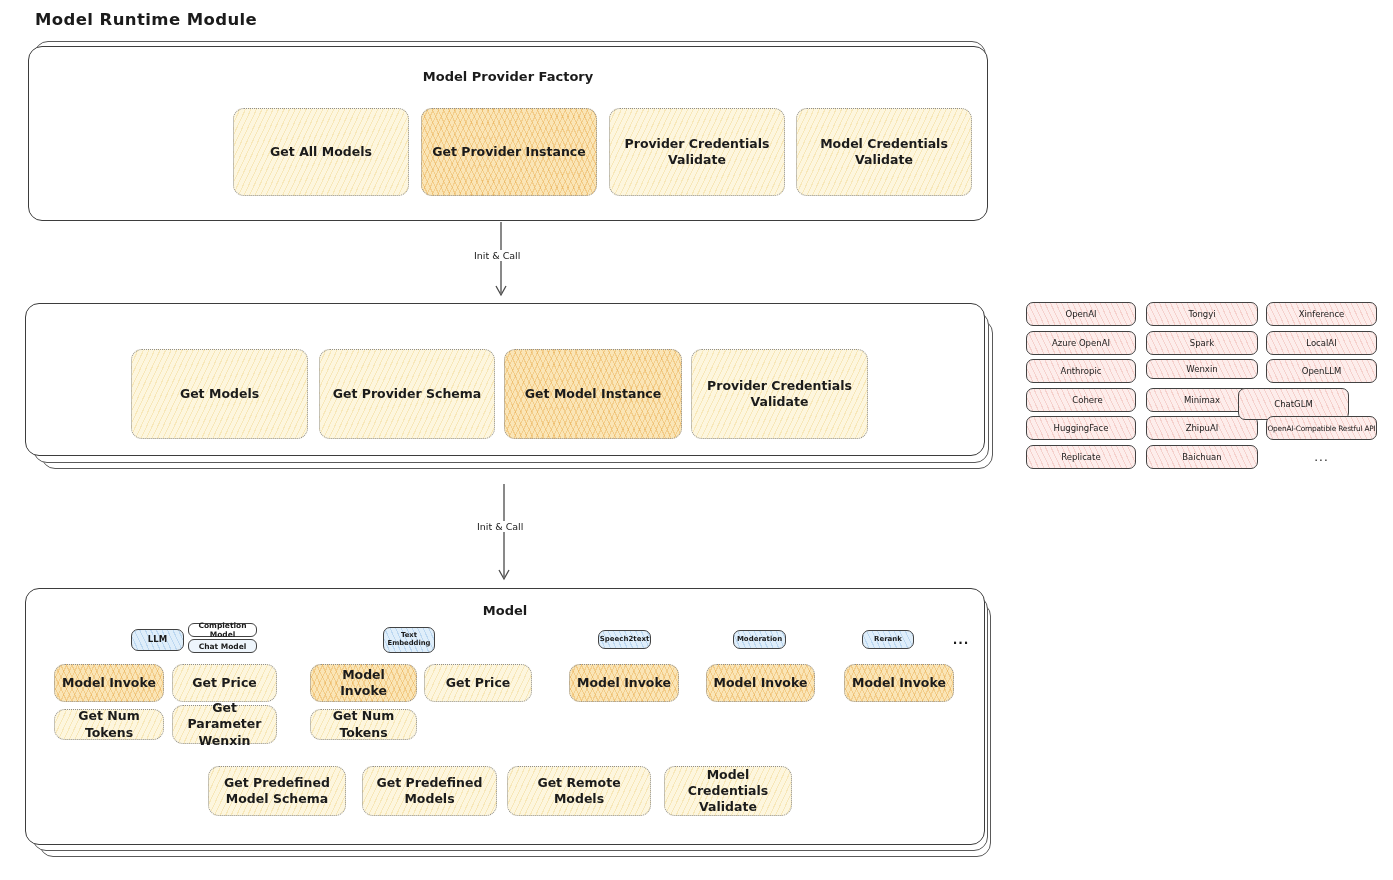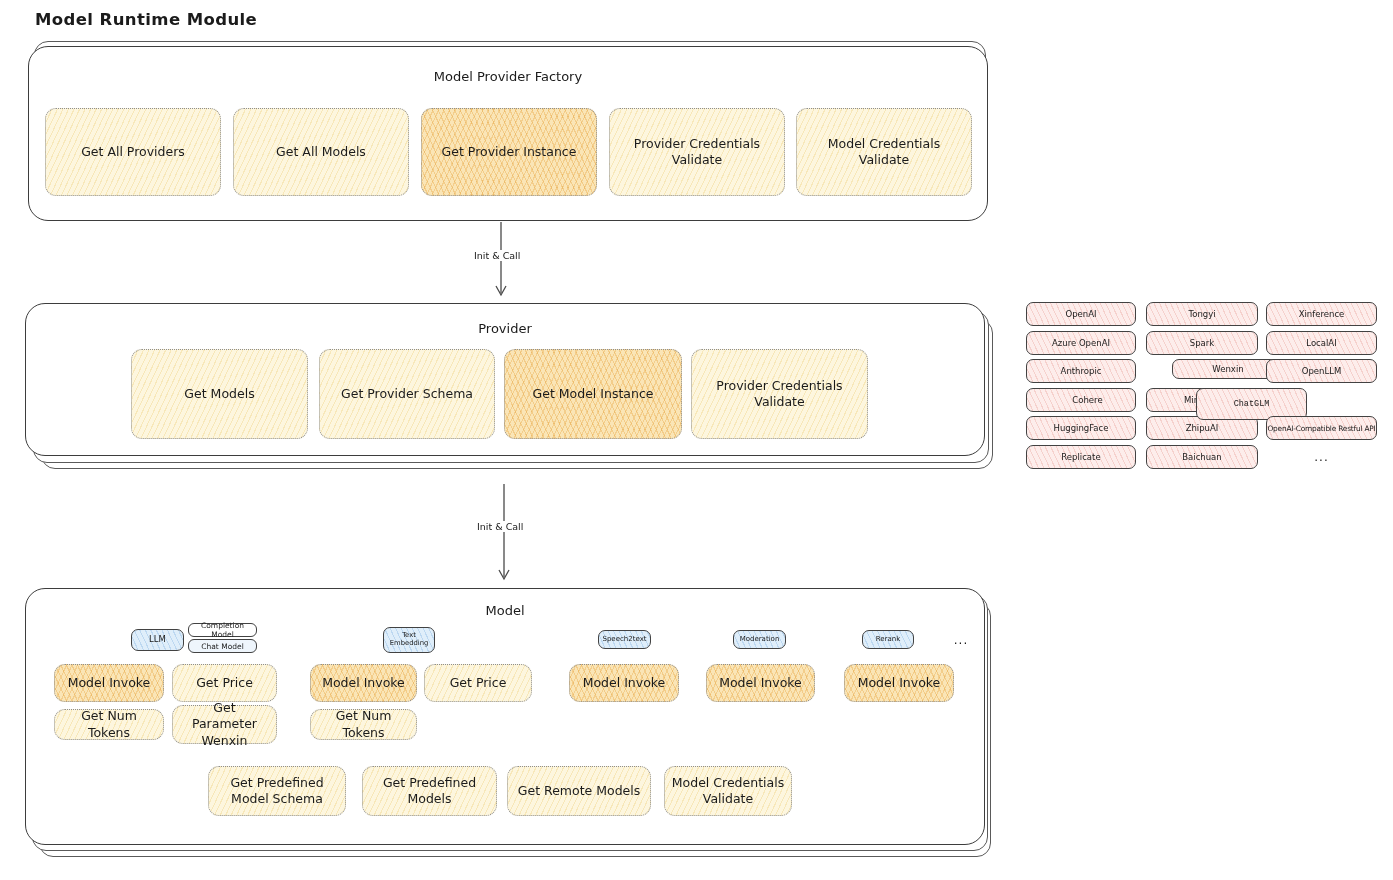--- a/index.html
+++ b/index.html
@@ -1,21 +1,21 @@
 <!DOCTYPE html>
 <html><head>
 <meta charset="utf-8">
 <style>
   html,body{margin:0;padding:0;background:#ffffff;}
   body{font-family:"DejaVu Sans","Liberation Sans",sans-serif;color:#1b1b1b;}
   .canvas{position:relative;width:1393px;height:880px;background:#ffffff;overflow:hidden;}
   .abs{position:absolute;}
   .box{display:flex;align-items:center;justify-content:center;text-align:center;box-sizing:border-box;}
   
-  .panel{border:1.5px solid #3d3d3d;border-radius:20px;background:#ffffff;box-sizing:border-box;}
+  .panel{border:1.5px solid #3d3d3d;border-radius:14px;background:#ffffff;box-sizing:border-box;font-weight:bold;}
   .stack{border:1.3px solid #5a5a5a;border-radius:14px;background:#ffffff;box-sizing:border-box;}
   .panel-title{position:absolute;left:0;width:100%;text-align:center;font-size:13px;color:#1b1b1b;}
   
   .fn{border:1.5px dotted #8e8e8e;border-radius:11px;font-size:12.5px;line-height:1.3;padding:2px 6px;}
   .yellow{background-color:#FDF6DE;
     background-image:repeating-linear-gradient(115deg, rgba(233,197,98,0.30) 0px, rgba(233,197,98,0.30) 1px, transparent 1px, transparent 5px);}
   .orange{background-color:#FAE5B6;
     background-image:repeating-linear-gradient(65deg, rgba(226,152,42,0.32) 0px, rgba(226,152,42,0.32) 1px, transparent 1px, transparent 5px),
                      repeating-linear-gradient(115deg, rgba(226,152,42,0.30) 0px, rgba(226,152,42,0.30) 1px, transparent 1px, transparent 5px);}
   
@@ -35,61 +35,59 @@
 </head>
 <body>
 
 <div class="canvas">
 
   <div class="abs main-title" style="left:35px;top:10px;">Model Runtime Module</div>
 
   <div class="abs stack" style="left:34px;top:41px;width:952px;height:176px;"></div>
   <div class="abs panel" style="left:28px;top:46px;width:960px;height:175px;">
     <div class="panel-title" style="top:22px;">Model Provider Factory</div>
-    <div class="abs box fn yellow" style="left:16px;top:61px;width:176px;height:88px;">Get All Providers</div>
     <div class="abs box fn yellow" style="left:204px;top:61px;width:176px;height:88px;">Get All Models</div>
     <div class="abs box fn orange" style="left:392px;top:61px;width:176px;height:88px;">Get Provider Instance</div>
     <div class="abs box fn yellow" style="left:580px;top:61px;width:176px;height:88px;">Provider Credentials Validate</div>
     <div class="abs box fn yellow" style="left:767px;top:61px;width:176px;height:88px;">Model Credentials Validate</div>
   </div>
 
   <svg class="abs" style="left:492px;top:222px;" width="18" height="76" viewBox="0 0 18 76">
     <line x1="9" y1="0" x2="9" y2="71" stroke="#4a4a4a" stroke-width="1.3"></line>
     <polyline points="4,64 9,73 14,64" fill="none" stroke="#4a4a4a" stroke-width="1.3"></polyline>
   </svg>
   <div class="arrow-label" style="left:470px;top:250px;">Init &amp; Call</div>
 
   <div class="abs stack" style="left:41px;top:319px;width:952px;height:150px;"></div>
   <div class="abs stack" style="left:33px;top:311px;width:956px;height:152px;"></div>
   <div class="abs panel" style="left:25px;top:303px;width:960px;height:153px;">
-    <div class="panel-title" style="top:17px;">Provider</div>
     <div class="abs box fn yellow" style="left:105px;top:45px;width:177px;height:90px;">Get Models</div>
     <div class="abs box fn yellow" style="left:293px;top:45px;width:176px;height:90px;">Get Provider Schema</div>
     <div class="abs box fn orange" style="left:478px;top:45px;width:178px;height:90px;">Get Model Instance</div>
     <div class="abs box fn yellow" style="left:665px;top:45px;width:177px;height:90px;">Provider Credentials Validate</div>
   </div>
 
   <div class="abs box pinkbox" style="left:1026px;top:302px;width:110px;height:24px;">OpenAI</div>
   <div class="abs box pinkbox" style="left:1026px;top:331px;width:110px;height:24px;">Azure OpenAI</div>
   <div class="abs box pinkbox" style="left:1026px;top:359px;width:110px;height:24px;">Anthropic</div>
   <div class="abs box pinkbox" style="left:1026px;top:388px;width:110px;height:24px;padding-left:13px;">Cohere</div>
   <div class="abs box pinkbox" style="left:1026px;top:416px;width:110px;height:24px;">HuggingFace</div>
   <div class="abs box pinkbox" style="left:1026px;top:445px;width:110px;height:24px;">Replicate</div>
 
   <div class="abs box pinkbox" style="left:1146px;top:302px;width:112px;height:24px;">Tongyi</div>
   <div class="abs box pinkbox" style="left:1146px;top:331px;width:112px;height:24px;">Spark</div>
-  <div class="abs box pinkbox" style="left:1146px;top:359px;width:112px;height:20px;margin-left:26px;">Wenxin</div>
+  <div class="abs box pinkbox" style="left:1146px;top:359px;width:112px;height:20px;">Wenxin</div>
   <div class="abs box pinkbox" style="left:1146px;top:388px;width:112px;height:24px;">Minimax</div>
   <div class="abs box pinkbox" style="left:1146px;top:416px;width:112px;height:24px;">ZhipuAI</div>
   <div class="abs box pinkbox" style="left:1146px;top:445px;width:112px;height:24px;">Baichuan</div>
 
   <div class="abs box pinkbox" style="left:1266px;top:302px;width:111px;height:24px;">Xinference</div>
   <div class="abs box pinkbox" style="left:1266px;top:331px;width:111px;height:24px;">LocalAI</div>
   <div class="abs box pinkbox" style="left:1266px;top:359px;width:111px;height:24px;">OpenLLM</div>
-  <div class="abs box pinkbox" style="left:1196px;top:388px;width:111px;height:32px;font-family:Liberation Mono, monospace;">ChatGLM</div>
+  <div class="abs box pinkbox" style="left:1238px;top:388px;width:111px;height:32px;">ChatGLM</div>
   <div class="abs box pinkbox" style="left:1266px;top:416px;width:111px;height:24px;font-size:7.4px;letter-spacing:-0.2px;">OpenAI-Compatible Restful API</div>
   <div class="abs box dots" style="left:1266px;top:448px;width:111px;height:18px;">...</div>
 
   <svg class="abs" style="left:495px;top:484px;" width="18" height="98" viewBox="0 0 18 98">
     <line x1="9" y1="0" x2="9" y2="93" stroke="#4a4a4a" stroke-width="1.3"></line>
     <polyline points="4,86 9,95 14,86" fill="none" stroke="#4a4a4a" stroke-width="1.3"></polyline>
   </svg>
   <div class="arrow-label" style="left:473px;top:521px;">Init &amp; Call</div>
 
   <div class="abs stack" style="left:39px;top:602px;width:952px;height:255px;"></div>

